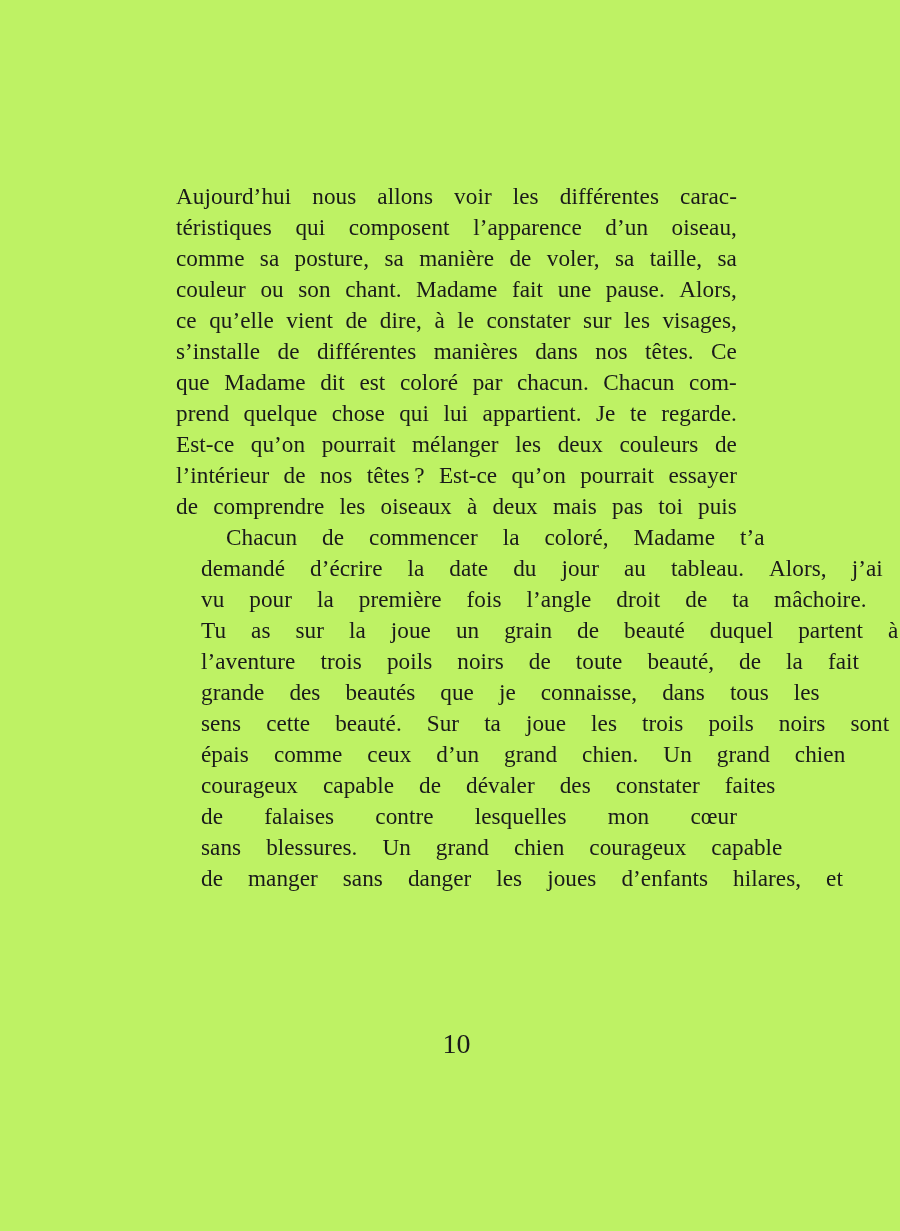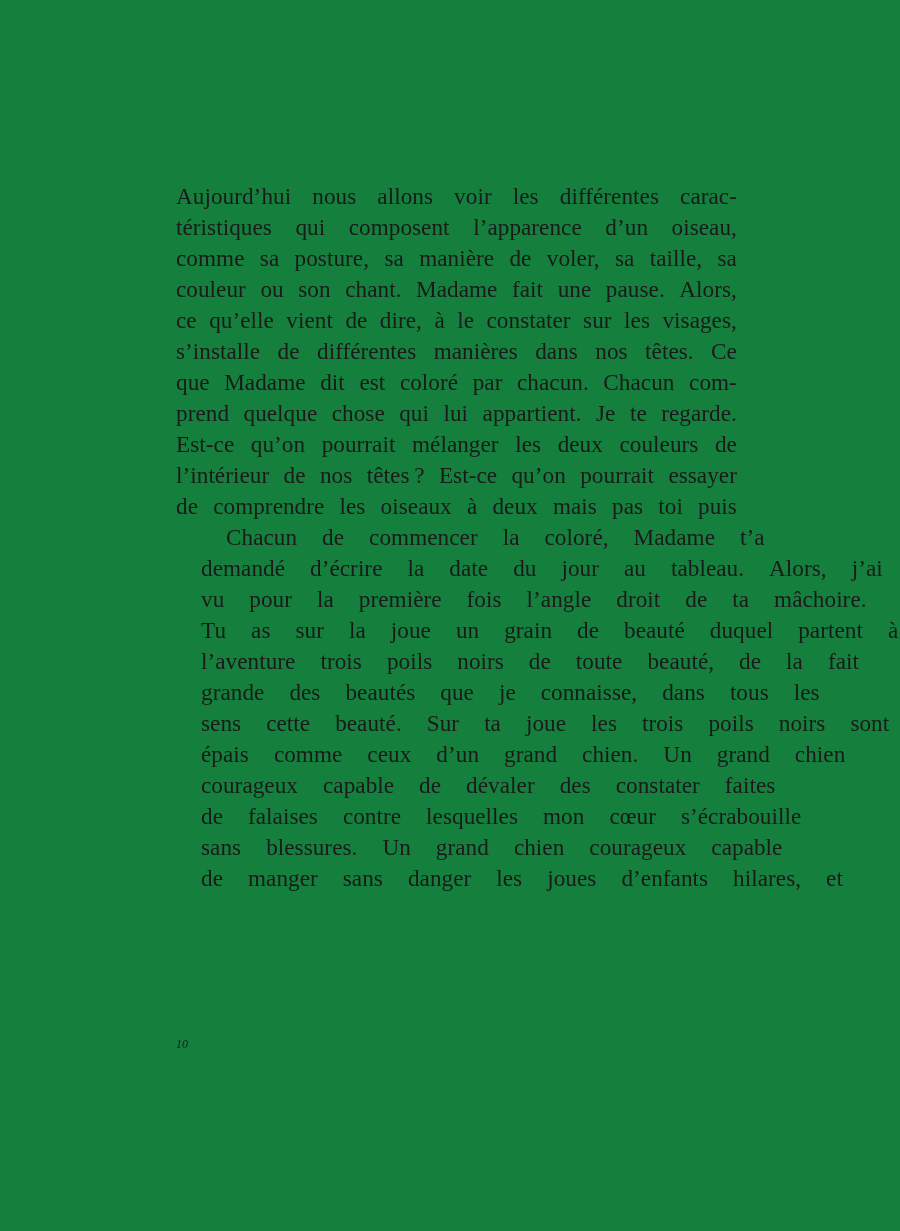--- a/index.html
+++ b/index.html
@@ -13,21 +13,21 @@
     background: #ffffff;
     font-family: "Liberation Serif", "DejaVu Serif", serif;
     color: #1a1a1a;
     overflow: hidden;
   }
 
   .page {
     position: relative;
     width: 900px;
     height: 1231px;
-    background: #15803d;
+    background: #bef264;
   }
 
   
   .text-block {
     position: absolute;
     left: 176px;
     top: 181px;
     width: 561px;
   }
 
@@ -69,23 +69,22 @@
     display: inline-block;
     width: 25px;
     flex: 0 0 25px;
   }
 
   .folio {
     position: absolute;
     left: 176px;
     top: 1031px;
     width: 561px;
-    text-align: left;
-    font-size: 12px;
-    font-style: italic;
+    text-align: center;
+    font-size: 28px;
     line-height: 26px;
     color: #1a1a1a;
   }
 </style>
 </head>
 <body>
 
 <div class="page">
 
   <div class="text-block">
@@ -107,21 +106,21 @@
     <div class="para second-para">
       <div class="line-flex indented"><span>Chacun</span><span>de</span><span>commencer</span><span>la</span><span>coloré,</span><span>Madame</span><span>t’a</span></div>
       <div class="line-flex"><span>demandé</span><span>d’écrire</span><span>la</span><span>date</span><span>du</span><span>jour</span><span>au</span><span>tableau.</span><span>Alors,</span><span>j’ai</span></div>
       <div class="line-flex"><span>vu</span><span>pour</span><span>la</span><span>première</span><span>fois</span><span>l’angle</span><span>droit</span><span>de</span><span>ta</span><span>mâchoire.</span></div>
       <div class="line-flex"><span>Tu</span><span>as</span><span>sur</span><span>la</span><span>joue</span><span>un</span><span>grain</span><span>de</span><span>beauté</span><span>duquel</span><span>partent</span><span>à</span></div>
       <div class="line-flex"><span>l’aventure</span><span>trois</span><span>poils</span><span>noirs</span><span>de</span><span>toute</span><span>beauté,</span><span>de</span><span>la</span><span>fait</span></div>
       <div class="line-flex"><span>grande</span><span>des</span><span>beautés</span><span>que</span><span>je</span><span>connaisse,</span><span>dans</span><span>tous</span><span>les</span></div>
       <div class="line-flex"><span>sens</span><span>cette</span><span>beauté.</span><span>Sur</span><span>ta</span><span>joue</span><span>les</span><span>trois</span><span>poils</span><span>noirs</span><span>sont</span></div>
       <div class="line-flex"><span>épais</span><span>comme</span><span>ceux</span><span>d’un</span><span>grand</span><span>chien.</span><span>Un</span><span>grand</span><span>chien</span></div>
       <div class="line-flex"><span>courageux</span><span>capable</span><span>de</span><span>dévaler</span><span>des</span><span>constater</span><span>faites</span></div>
-      <div class="line-flex"><span>de</span><span>falaises</span><span>contre</span><span>lesquelles</span><span>mon</span><span>cœur</span><span>s’écrabouille</span></div>
+      <div class="line-flex"><span>de</span><span>falaises</span><span>contre</span><span>lesquelles</span><span>mon</span><span>cœur</span></div>
       <div class="line-flex"><span>sans</span><span>blessures.</span><span>Un</span><span>grand</span><span>chien</span><span>courageux</span><span>capable</span></div>
       <div class="line-flex"><span>de</span><span>manger</span><span>sans</span><span>danger</span><span>les</span><span>joues</span><span>d’enfants</span><span>hilares,</span><span>et</span></div>
     </div>
 
   </div>
 
   <div class="folio">10</div>
 
 </div>
 

